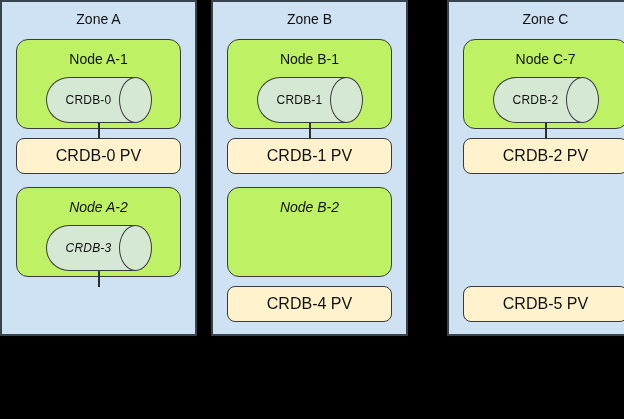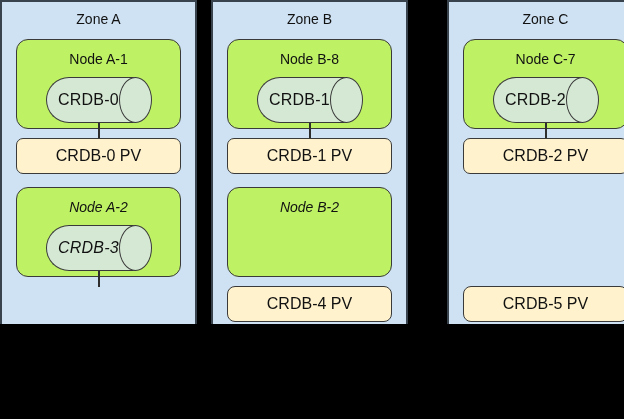--- a/index.html
+++ b/index.html
@@ -1,19 +1,19 @@
 <!DOCTYPE html>
 <html><head>
 <meta charset="utf-8">
 <style>
   html, body { margin: 0; padding: 0; background: #000; }
   .canvas {
     position: relative;
     width: 624px;
-    height: 324px;
+    height: 419px;
     background: #000;
     overflow: hidden;
     font-family: "Liberation Sans", sans-serif;
     color: #111;
   }
   .zone {
     position: absolute;
     top: 0;
     height: 336px;
     background: #cfe2f3;
@@ -69,21 +69,21 @@
     width: 33px; height: 46px;
     background: #d5e8d4;
     border: 1.5px solid #3a3a3a;
     border-radius: 50%;
     box-sizing: border-box;
   }
   .cyl-label {
     position: absolute;
     left: 6px; right: 26px; top: 0; bottom: 0;
     display: flex; align-items: center; justify-content: center;
-    font-size: 16px;
+    font-size: 12px;
     letter-spacing: 0.2px;
   }
   .connector {
     position: absolute;
     left: 50%;
     margin-left: -1px;
     width: 2px;
     background: #2e2e2e;
   }
   .conn-1 { top: 121px; height: 16px; }
@@ -92,21 +92,21 @@
     position: absolute;
     left: 14px; right: 14px;
     height: 36px;
     background: #fff2cc;
     border: 1.5px solid #3a3a3a;
     border-radius: 8px;
     box-sizing: border-box;
     display: flex; align-items: center; justify-content: center;
     font-size: 16px;
   }
-  .pv-1 { top: 136px; border-radius: 7px; }
+  .pv-1 { top: 136px; }
   .pv-2 { top: 284px; }
 </style>
 </head>
 <body>
 
 <div class="canvas">
 
   <div class="zone zone-a">
     <div class="zone-label">Zone A</div>
 
@@ -131,21 +131,21 @@
         <div class="cyl-label">CRDB-3</div>
       </div>
     </div>
     <div class="connector conn-2"></div>
   </div>
 
   <div class="zone zone-b">
     <div class="zone-label">Zone B</div>
 
     <div class="node node-1">
-      <div class="node-label">Node B-8</div>
+      <div class="node-label">Node B-1</div>
       <div class="cylinder">
         <div class="cyl-body"></div>
         <div class="cyl-cap"></div>
         <div class="cyl-label">CRDB-1</div>
       </div>
     </div>
     <div class="connector conn-1"></div>
     <div class="pv pv-1">
       <span>CRDB-1 PV</span>
     </div>

